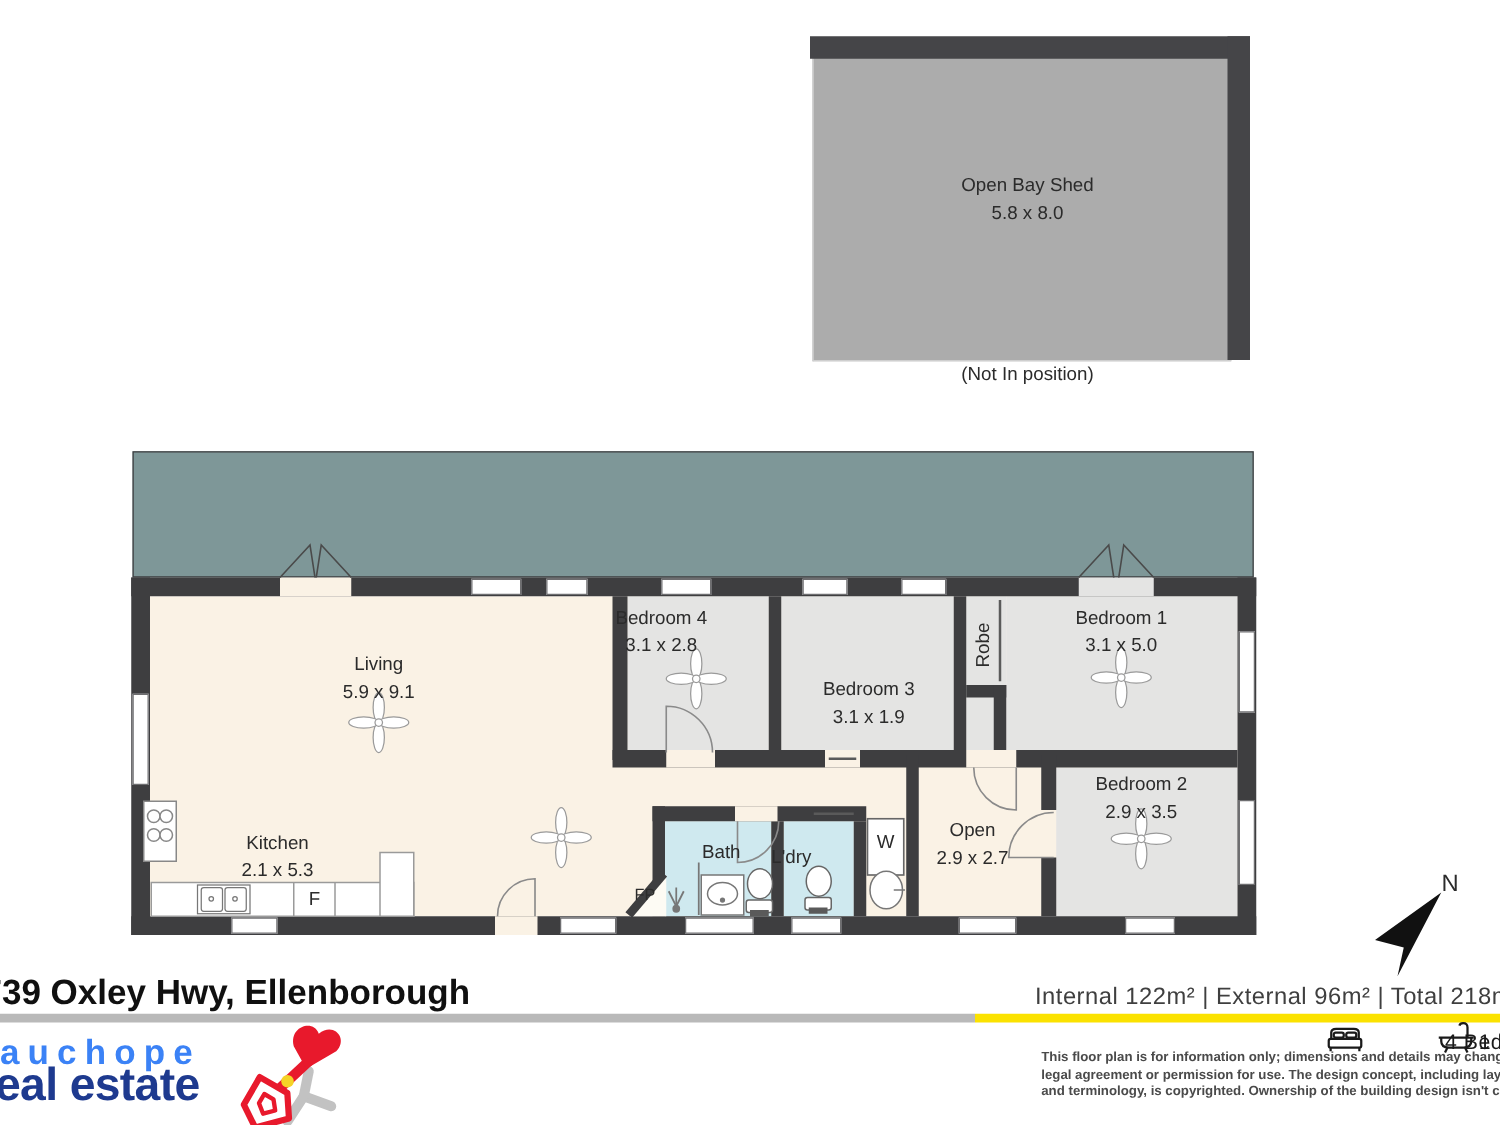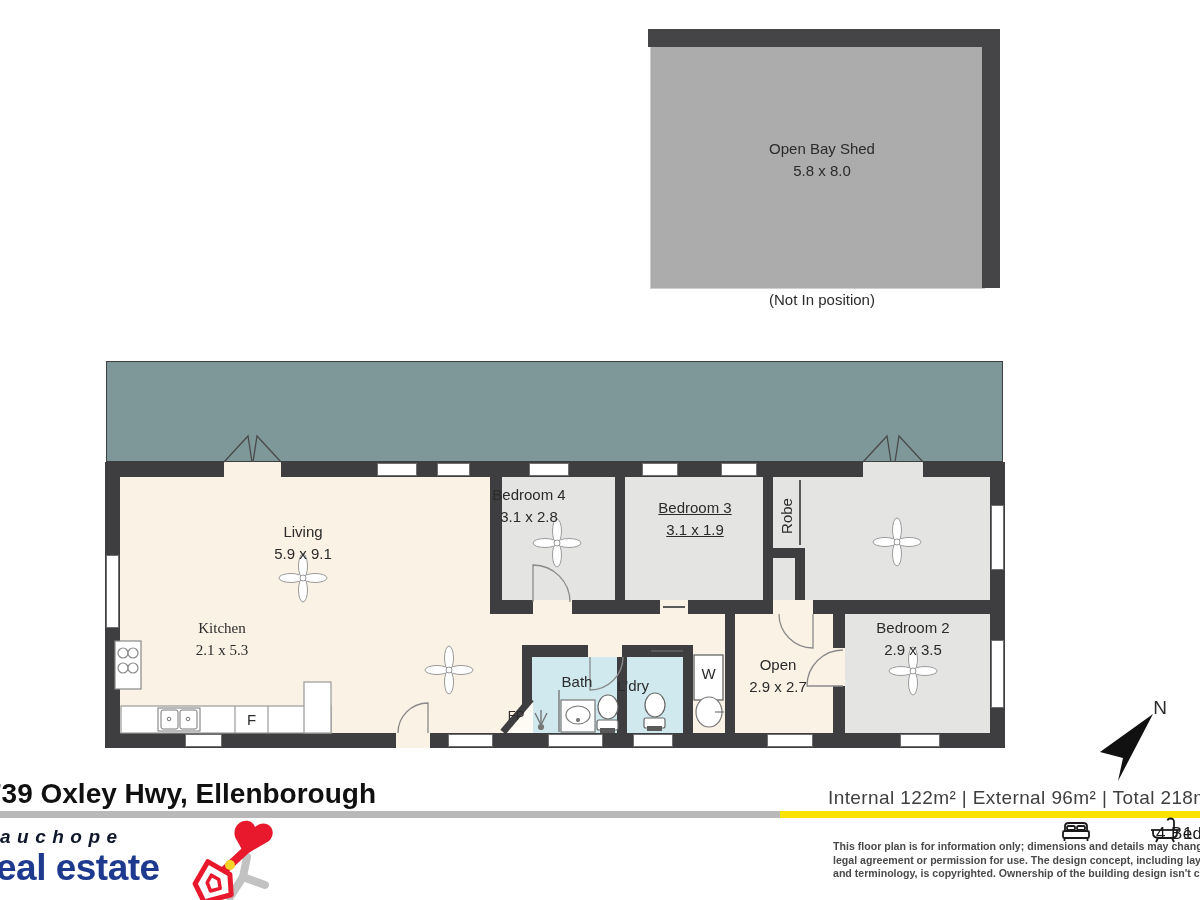--- a/index.html
+++ b/index.html
@@ -16,21 +16,21 @@
   
   .win{position:absolute;background:#fff;border:1px solid #6E6E70;box-sizing:border-box;}
   
   .lbl{position:absolute;font-size:15px;line-height:22px;color:#2B2B2B;text-align:center;}
   .lbl .dims{display:block;}
   .small-lbl{position:absolute;font-size:13px;color:#2B2B2B;text-align:center;}
   svg{position:absolute;left:0;top:0;}
   .footer-address{position:absolute;left:-14px;top:778px;font-size:28px;font-weight:bold;color:#101010;white-space:nowrap;}
   .bar{position:absolute;height:7px;top:811px;}
   .areas{position:absolute;left:828px;top:787px;font-size:19px;letter-spacing:.4px;color:#3F3F3F;white-space:nowrap;}
-  .logo-top{position:absolute;left:0px;top:826px;font-size:19px;letter-spacing:6.5px;color:#0f172a;font-weight:bold;font-style:italic;}
+  .logo-top{position:absolute;left:0px;top:826px;font-size:28px;letter-spacing:6.5px;color:#3b82f6;font-weight:bold;}
   .logo-bottom{position:absolute;left:-4px;top:847px;font-size:37px;font-weight:bold;letter-spacing:-0.5px;color:#1E3A8F;}
   .feat-lbl{position:absolute;top:824px;font-size:17px;color:#1A1A1A;letter-spacing:.4px;white-space:nowrap;}
   .disclaimer{position:absolute;left:833px;top:840px;width:367px;font-size:10.6px;line-height:13.6px;
               font-weight:bold;color:#4A4A4A;white-space:nowrap;overflow:hidden;}
 </style>
 </head>
 <body>
 
 <div id="canvas">
 
@@ -215,31 +215,35 @@
       </g>
     </g>
 
     <path d="M1153,714 L1100,752 L1123,758 L1118,781 Z" fill="#111"></path>
   </svg>
 
   <div class="lbl" style="left:238px;top:521px;width:130px;">
     <span>Living</span>
     <span class="dims">5.9 x 9.1</span>
   </div>
-  <div class="lbl" style="left:157px;top:617px;width:130px;font-family:Liberation Serif, serif;">
+  <div class="lbl" style="left:157px;top:664px;width:130px;">
     <span>Kitchen</span>
     <span class="dims">2.1 x 5.3</span>
   </div>
   <div class="lbl" style="left:464px;top:484px;width:130px;">
     <span>Bedroom 4</span>
     <span class="dims">3.1 x 2.8</span>
   </div>
-  <div class="lbl" style="left:630px;top:497px;width:130px;text-decoration:underline;">
+  <div class="lbl" style="left:630px;top:541px;width:130px;">
     <span>Bedroom 3</span>
     <span class="dims">3.1 x 1.9</span>
+  </div>
+  <div class="lbl" style="left:832px;top:484px;width:130px;">
+    <span>Bedroom 1</span>
+    <span class="dims">3.1 x 5.0</span>
   </div>
   <div class="lbl" style="left:848px;top:617px;width:130px;">
     <span>Bedroom 2</span>
     <span class="dims">2.9 x 3.5</span>
   </div>
   <div class="lbl" style="left:713px;top:654px;width:130px;">
     <span>Open</span>
     <span class="dims">2.9 x 2.7</span>
   </div>
   <div class="lbl" style="left:532px;top:671px;width:90px;">Bath</div>

